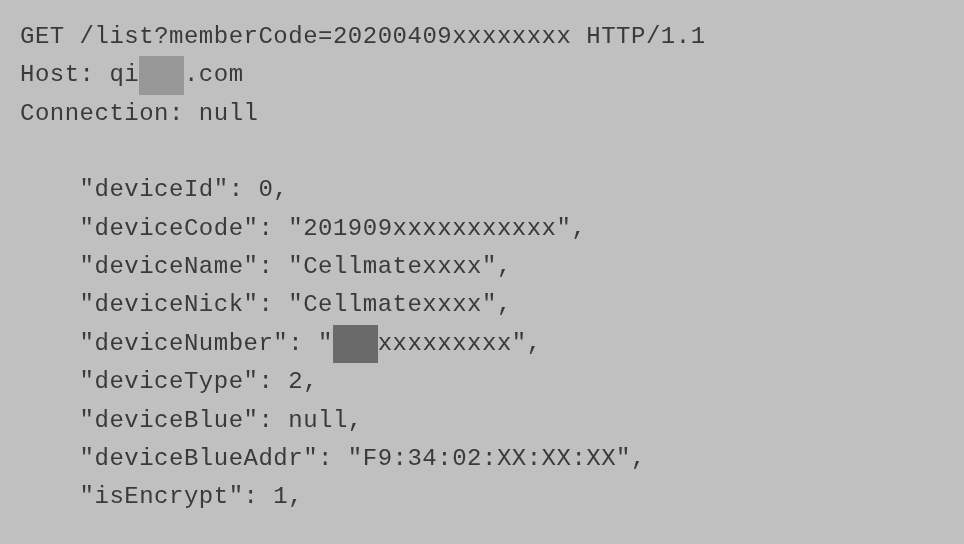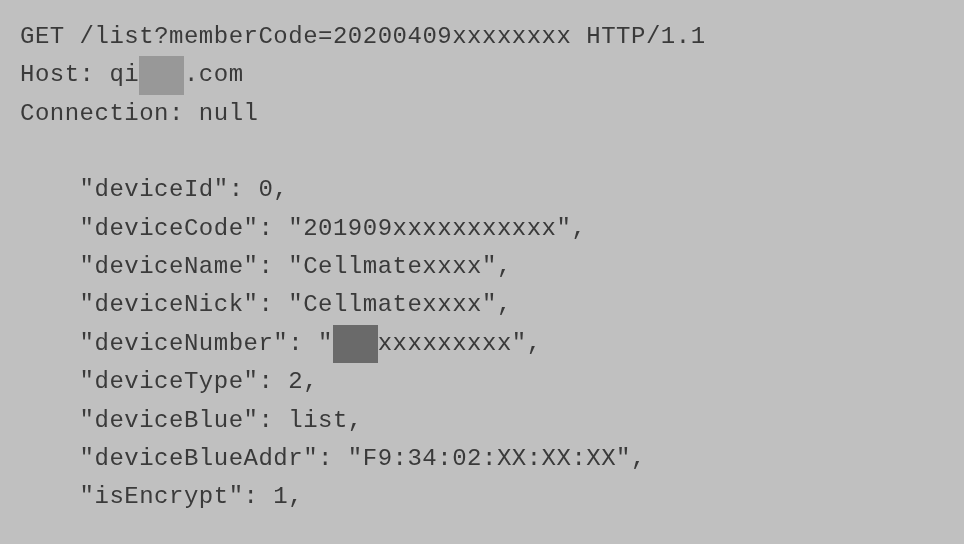--- a/index.html
+++ b/index.html
@@ -53,17 +53,17 @@
 <div class="line"><span>    </span><span>"deviceCode": </span><span>"201909xxxxxxxxxxx",</span></div>
 
 <div class="line"><span>    </span><span>"deviceName": </span><span>"Cellmatexxxx",</span></div>
 
 <div class="line"><span>    </span><span>"deviceNick": </span><span>"Cellmatexxxx",</span></div>
 
 <div class="line"><span>    </span><span>"deviceNumber": </span><span>"</span><span class="redacted-small">   </span><span>xxxxxxxxx",</span></div>
 
 <div class="line"><span>    </span><span>"deviceType": </span><span>2,</span></div>
 
-<div class="line"><span>    </span><span>"deviceBlue": </span><span>list,</span></div>
+<div class="line"><span>    </span><span>"deviceBlue": </span><span>null,</span></div>
 
 <div class="line"><span>    </span><span>"deviceBlueAddr": </span><span>"F9:34:02:XX:XX:XX",</span></div>
 
 <div class="line"><span>    </span><span>"isEncrypt": </span><span>1,</span></div>
 
 </body></html>

